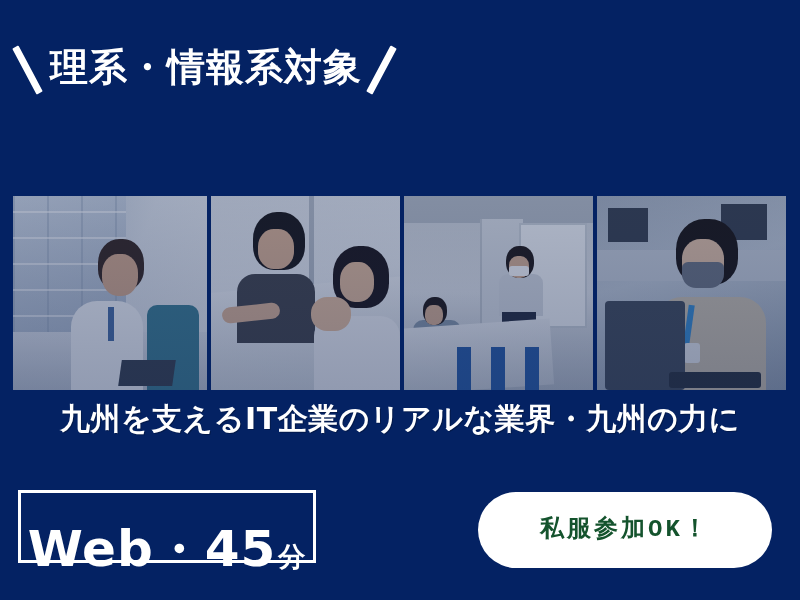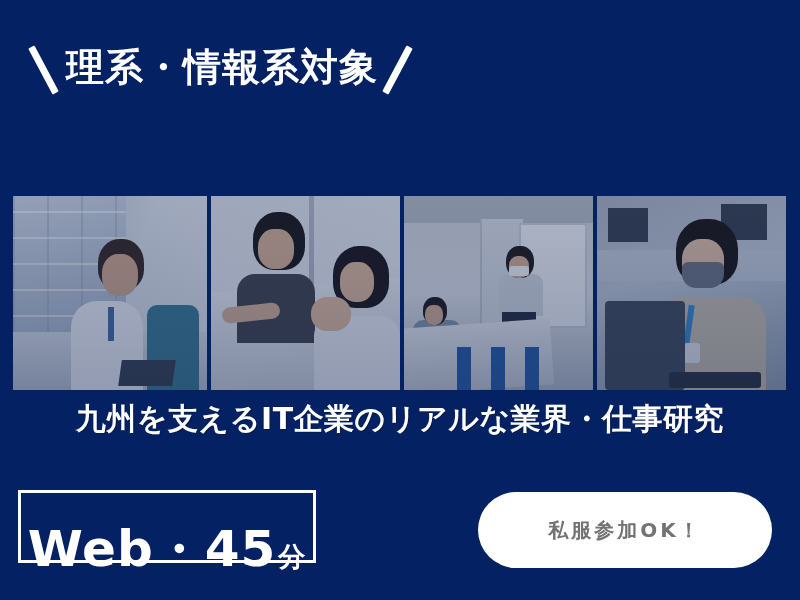--- a/index.html
+++ b/index.html
@@ -20,21 +20,21 @@
 
   
   .tagline {
     position: absolute;
     left: 0;
     top: 36px;
     width: 723px;
     height: 62px;
     display: flex;
     align-items: center;
-    padding-left: 28px;
+    padding-left: 12px;
     box-sizing: border-box;
   }
   .slash {
     display: inline-block;
     width: 34px;
     height: 50px;
     position: relative;
     flex: 0 0 auto;
   }
   .slash::before {
@@ -220,26 +220,27 @@
     height: 76px;
     background: #ffffff;
     border-radius: 38px;
     display: flex;
     flex-direction: column;
     align-items: center;
     justify-content: center;
     gap: 4px;
   }
   .entry-line {
-    color: #737373;
-    font-size: 20px;
+    color: #14532d;
+    font-size: 24px;
     font-weight: 700;
     letter-spacing: 3px;
     line-height: 1.1;
     white-space: nowrap;
+    font-family: Liberation Mono, monospace;
   }
 </style>
 </head>
 <body>
 
 <div class="banner">
 
   <div class="tagline">
     <span class="slash left"></span>
     <span class="tagline-text">理系・情報系対象</span>
@@ -310,21 +311,21 @@
         <div class="lany"></div>
         <div class="card"></div>
         <div class="mon4"></div>
         <div class="kbd4"></div>
       </div>
       <div class="tint"></div>
     </div>
 
   </div>
 
-  <div class="subtitle">九州を支えるIT企業のリアルな業界・仕事研究</div>
+  <div class="subtitle">九州を支えるIT企業のリアルな業界・九州の力に</div>
 
   <div class="format-box">
     <span class="format-text">
       <span>Web・45</span>
       <span class="format-unit">分</span>
     </span>
   </div>
 
   <div class="entry-pill">
     <span class="entry-line">私服参加OK！</span>

